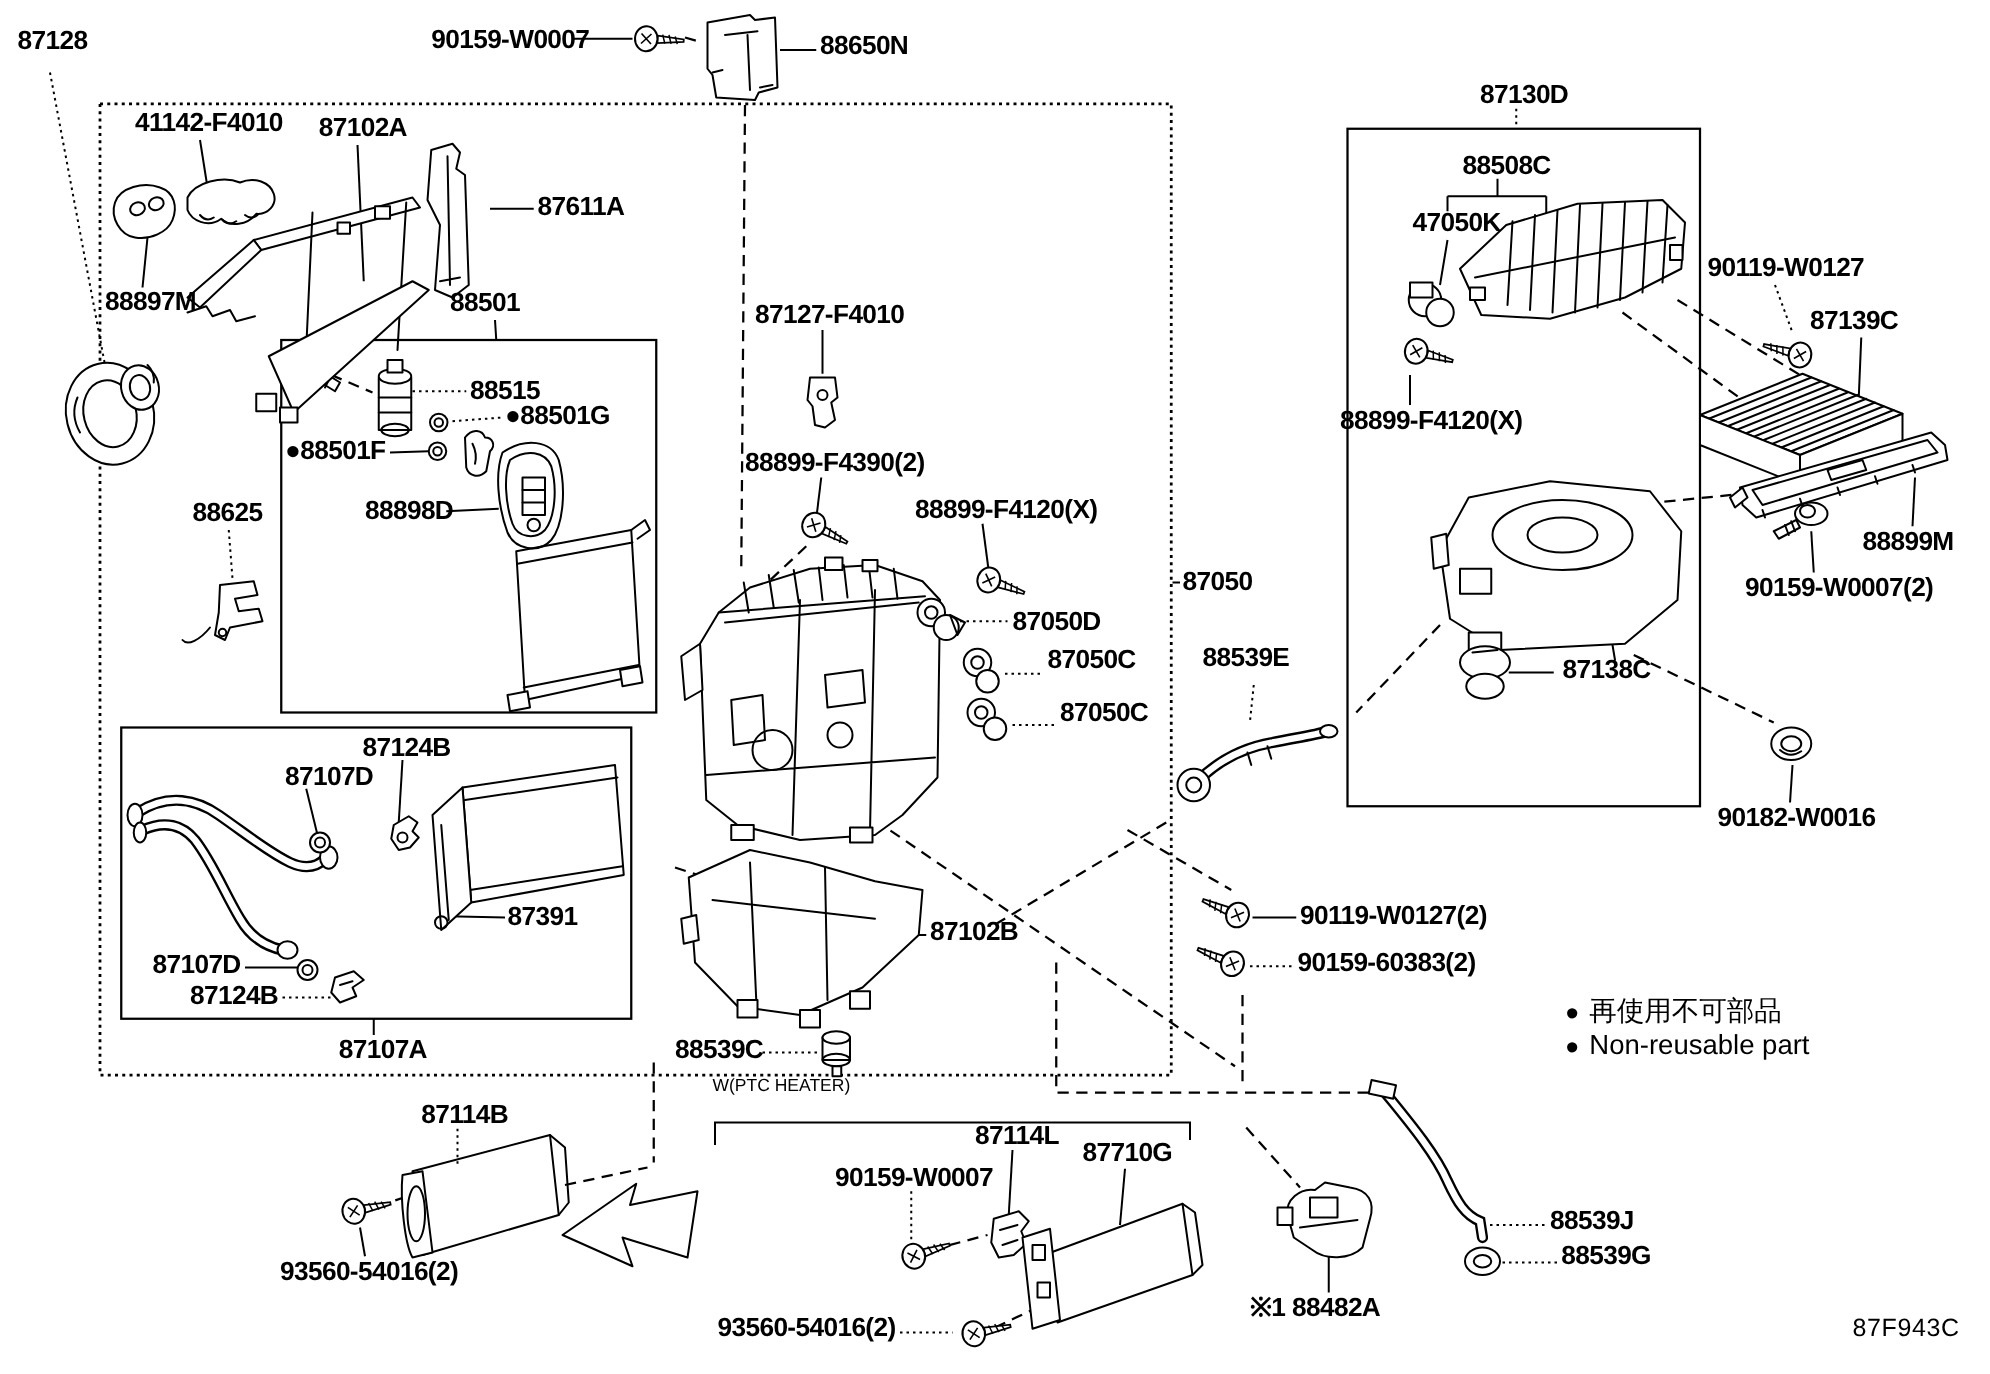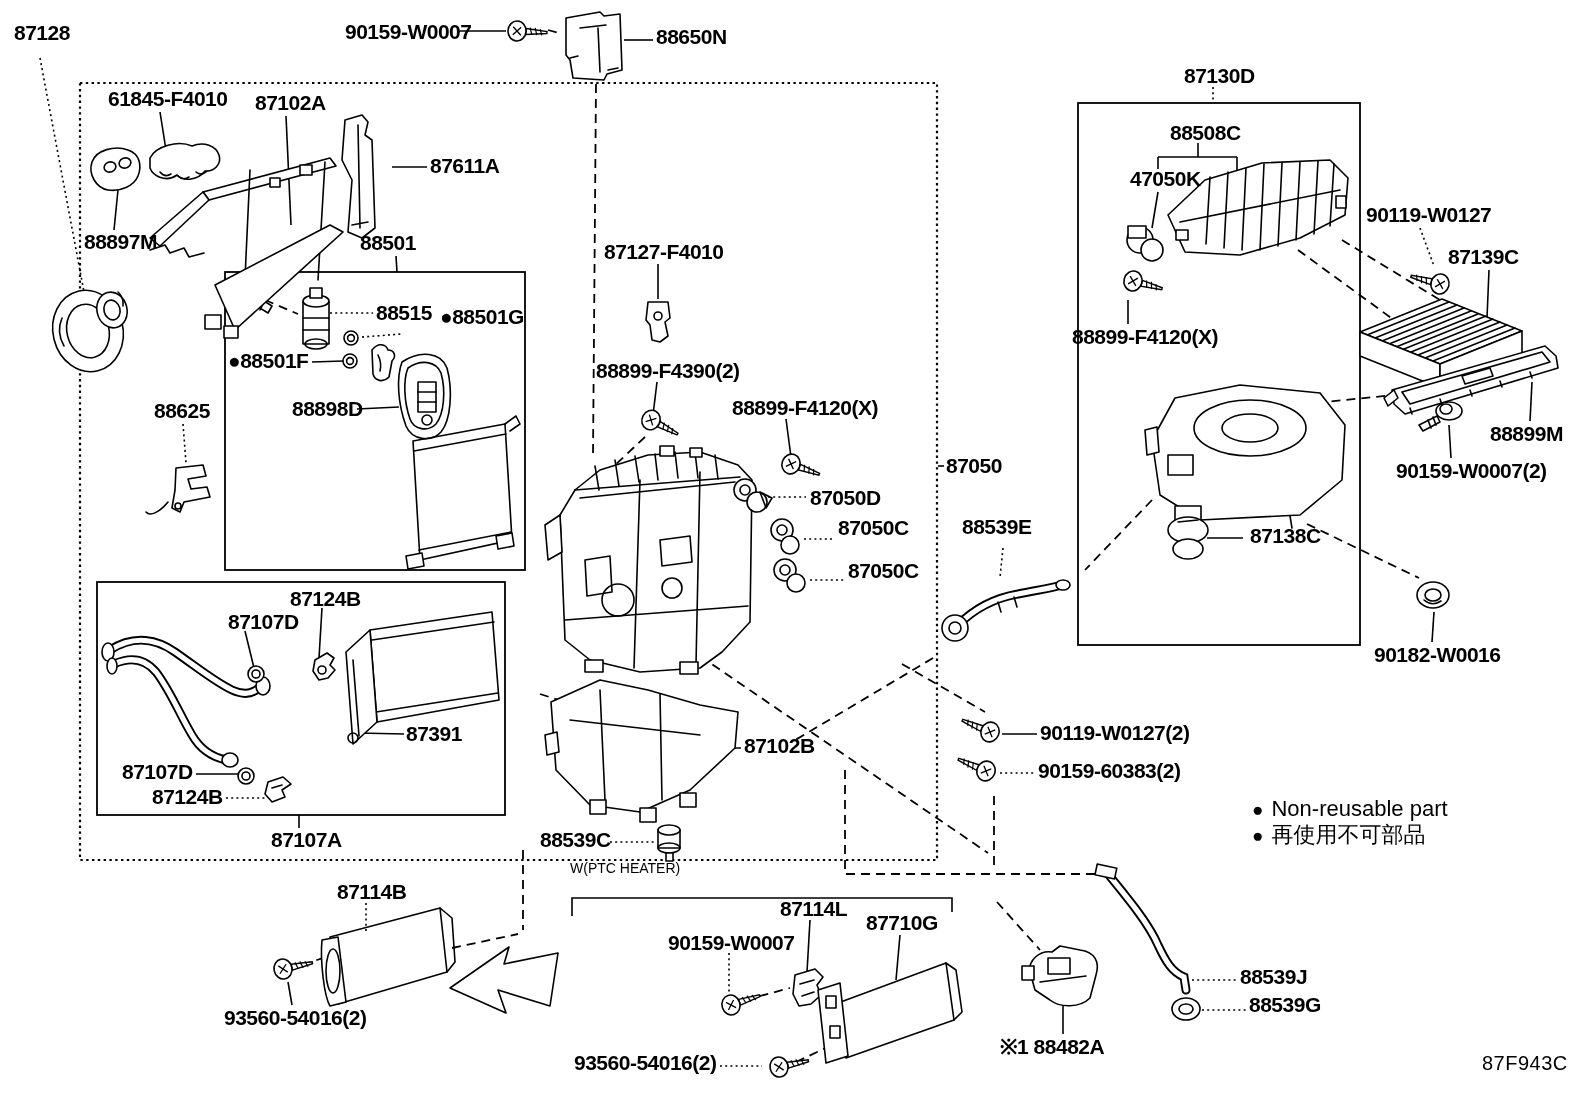--- a/index.html
+++ b/index.html
@@ -465,28 +465,28 @@
     <rect class="ln" x="830" y="1026" width="10" height="12"></rect>
     <polyline class="ln" points="946,963 956,970 962,1012 954,1020"></polyline>
   </g>
 
 </svg>
 
 <div id="labels">
       <div class="plabel" style="left: 14px; top: 22px;">87128</div>
       <div class="plabel" style="left: 345px; top: 21px;">90159-W0007</div>
       <div class="plabel" style="left: 656px; top: 26px;">88650N</div>
-      <div class="plabel" style="left: 108px; top: 88px;">61845-F4010</div>
+      <div class="plabel" style="left: 108px; top: 88px;">41142-F4010</div>
       <div class="plabel" style="left: 255px; top: 92px;">87102A</div>
       <div class="plabel" style="left: 430px; top: 155px; text-align: right;">87611A</div>
       <div class="plabel" style="left: 84px; top: 231px;">88897M</div>
       <div class="plabel" style="left: 360px; top: 232px;">88501</div>
       <div class="plabel" style="left: 604px; top: 241px;">87127-F4010</div>
       <div class="plabel" style="left: 376px; top: 302px;">88515</div>
-      <div class="plabel" style="left: 404px; top: 306px; margin-left: 36px;">●88501G</div>
+      <div class="plabel" style="left: 404px; top: 322px;">●88501G</div>
       <div class="plabel" style="left: 228px; top: 350px;">●88501F</div>
       <div class="plabel" style="left: 292px; top: 398px;">88898D</div>
       <div class="plabel" style="left: 154px; top: 400px;">88625</div>
       <div class="plabel" style="left: 596px; top: 360px;">88899-F4390(2)</div>
       <div class="plabel" style="left: 732px; top: 397px;">88899-F4120(X)</div>
       <div class="plabel" style="left: 946px; top: 455px;">87050</div>
       <div class="plabel" style="left: 810px; top: 487px;">87050D</div>
       <div class="plabel" style="left: 838px; top: 517px;">87050C</div>
       <div class="plabel" style="left: 848px; top: 560px;">87050C</div>
       <div class="plabel" style="left: 962px; top: 516px;">88539E</div>
@@ -516,19 +516,19 @@
       <div class="plabel" style="left: 668px; top: 932px;">90159-W0007</div>
       <div class="plabel" style="left: 780px; top: 898px;">87114L</div>
       <div class="plabel" style="left: 866px; top: 912px;">87710G</div>
       <div class="plabel" style="left: 574px; top: 1052px;">93560-54016(2)</div>
       <div class="plabel" style="left: 1000px; top: 1036px;">※1 88482A</div>
       <div class="plabel" style="left: 1240px; top: 966px;">88539J</div>
       <div class="plabel" style="left: 1249px; top: 994px;">88539G</div>
     </div>
 
 <div class="legend">
+  <div class="row"><span class="dot">●</span><span>再使用不可部品</span></div>
   <div class="row"><span class="dot">●</span><span>Non-reusable part</span></div>
-  <div class="row"><span class="dot">●</span><span>再使用不可部品</span></div>
 </div>
 
 <div class="diagcode">87F943C</div>
 
 </div>
 
 </body></html>

